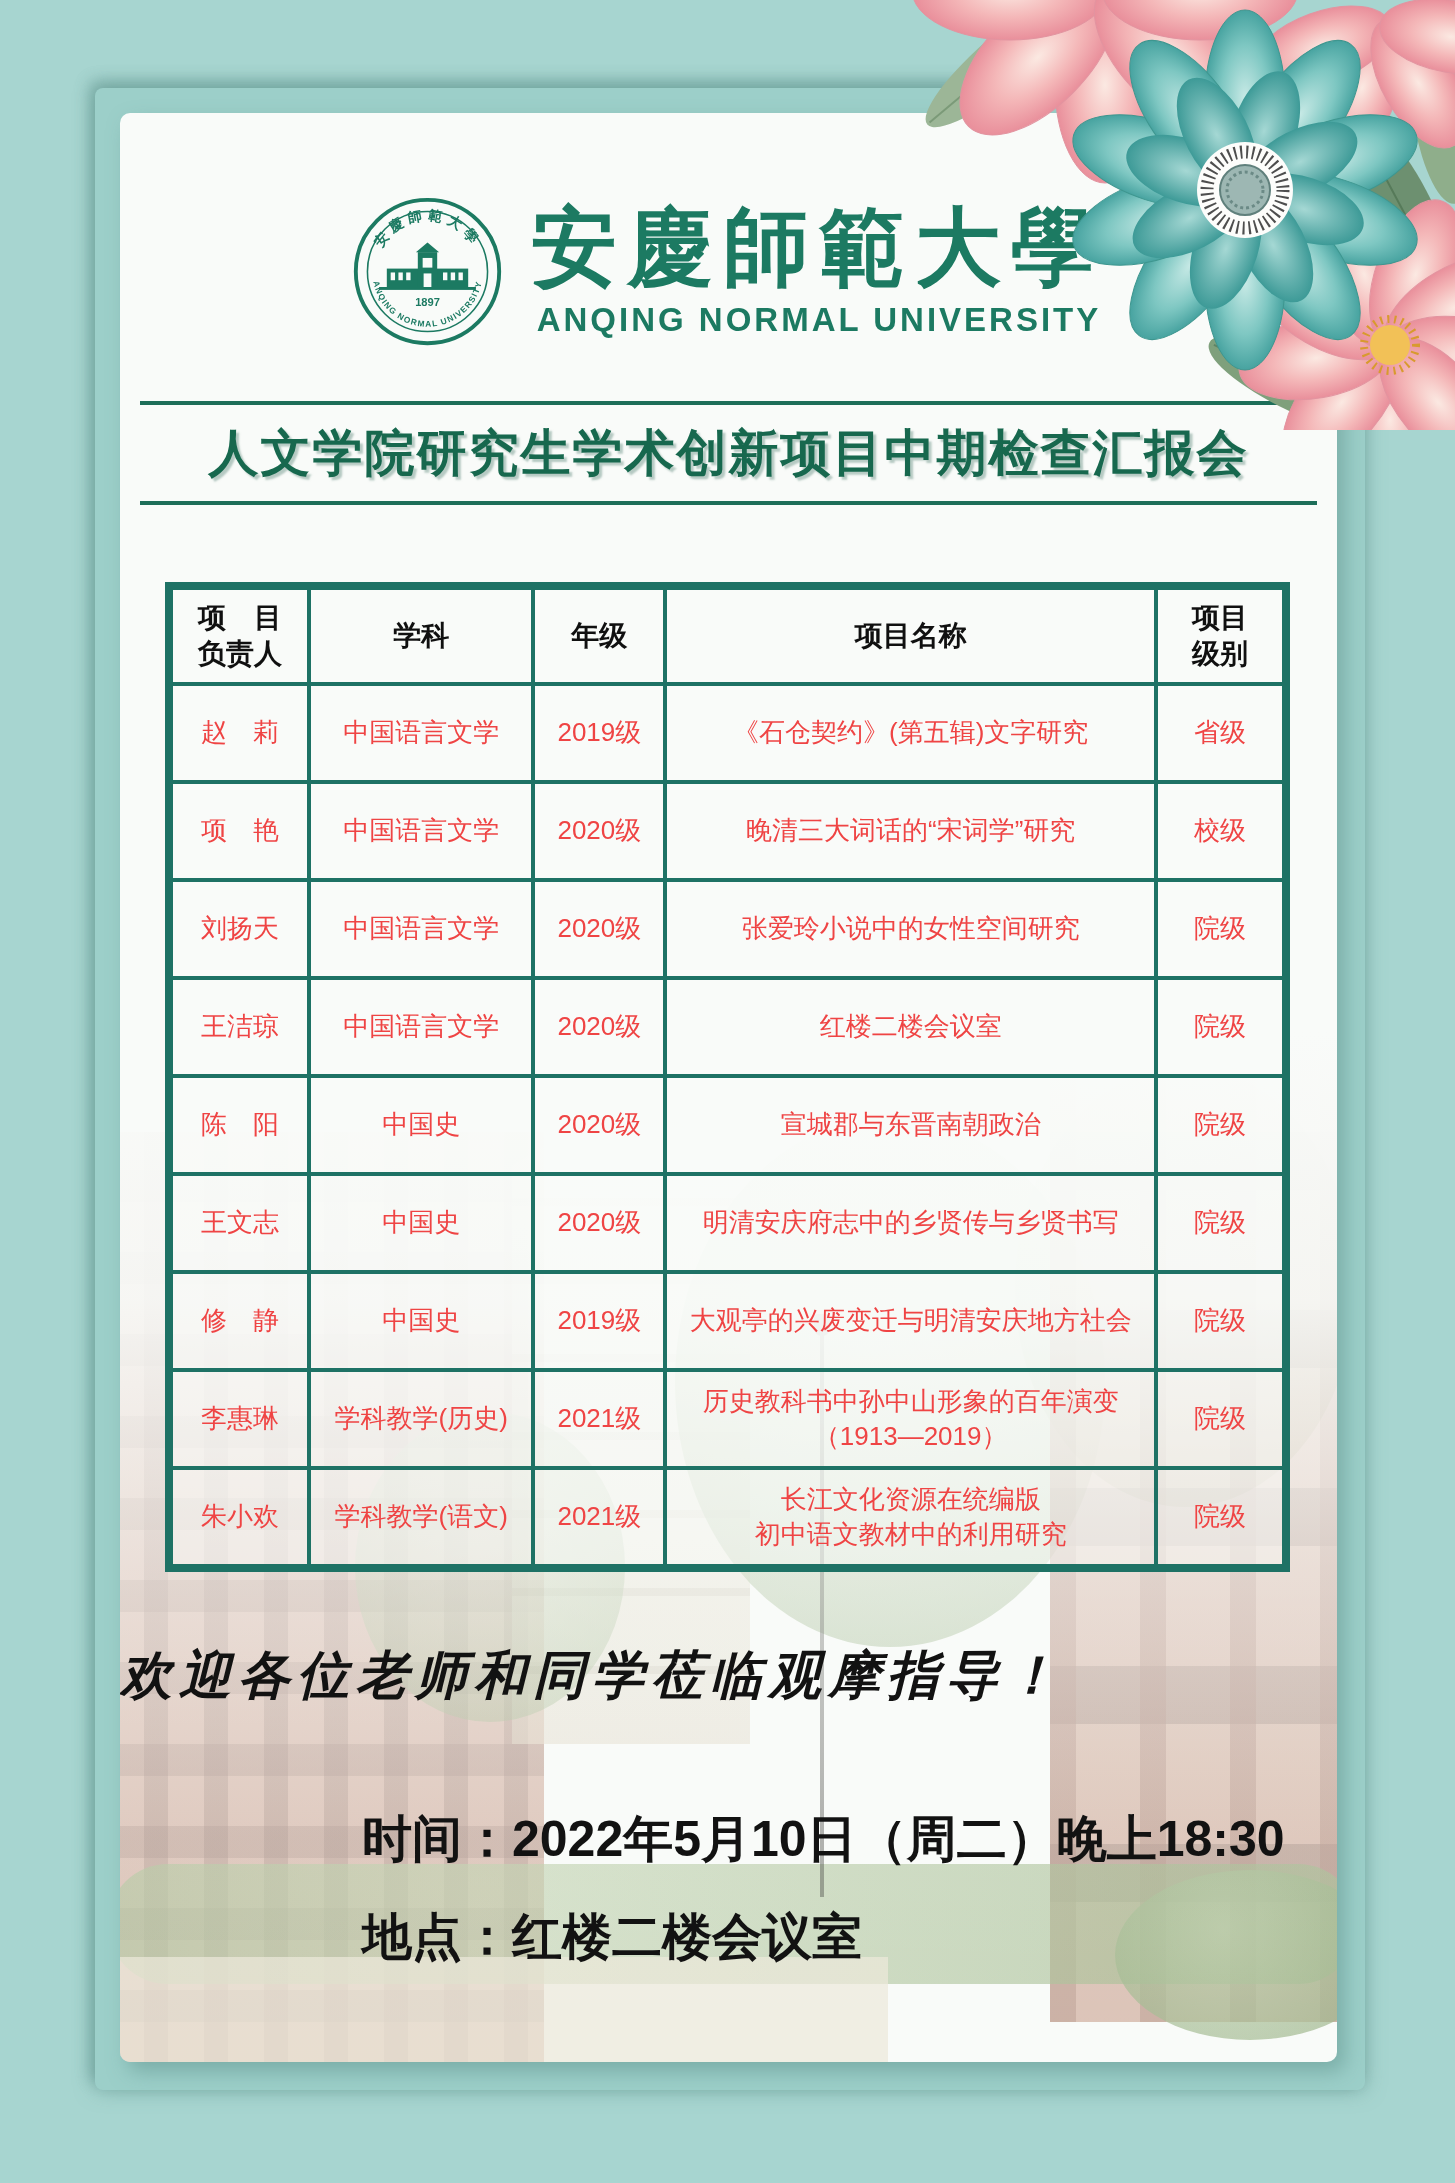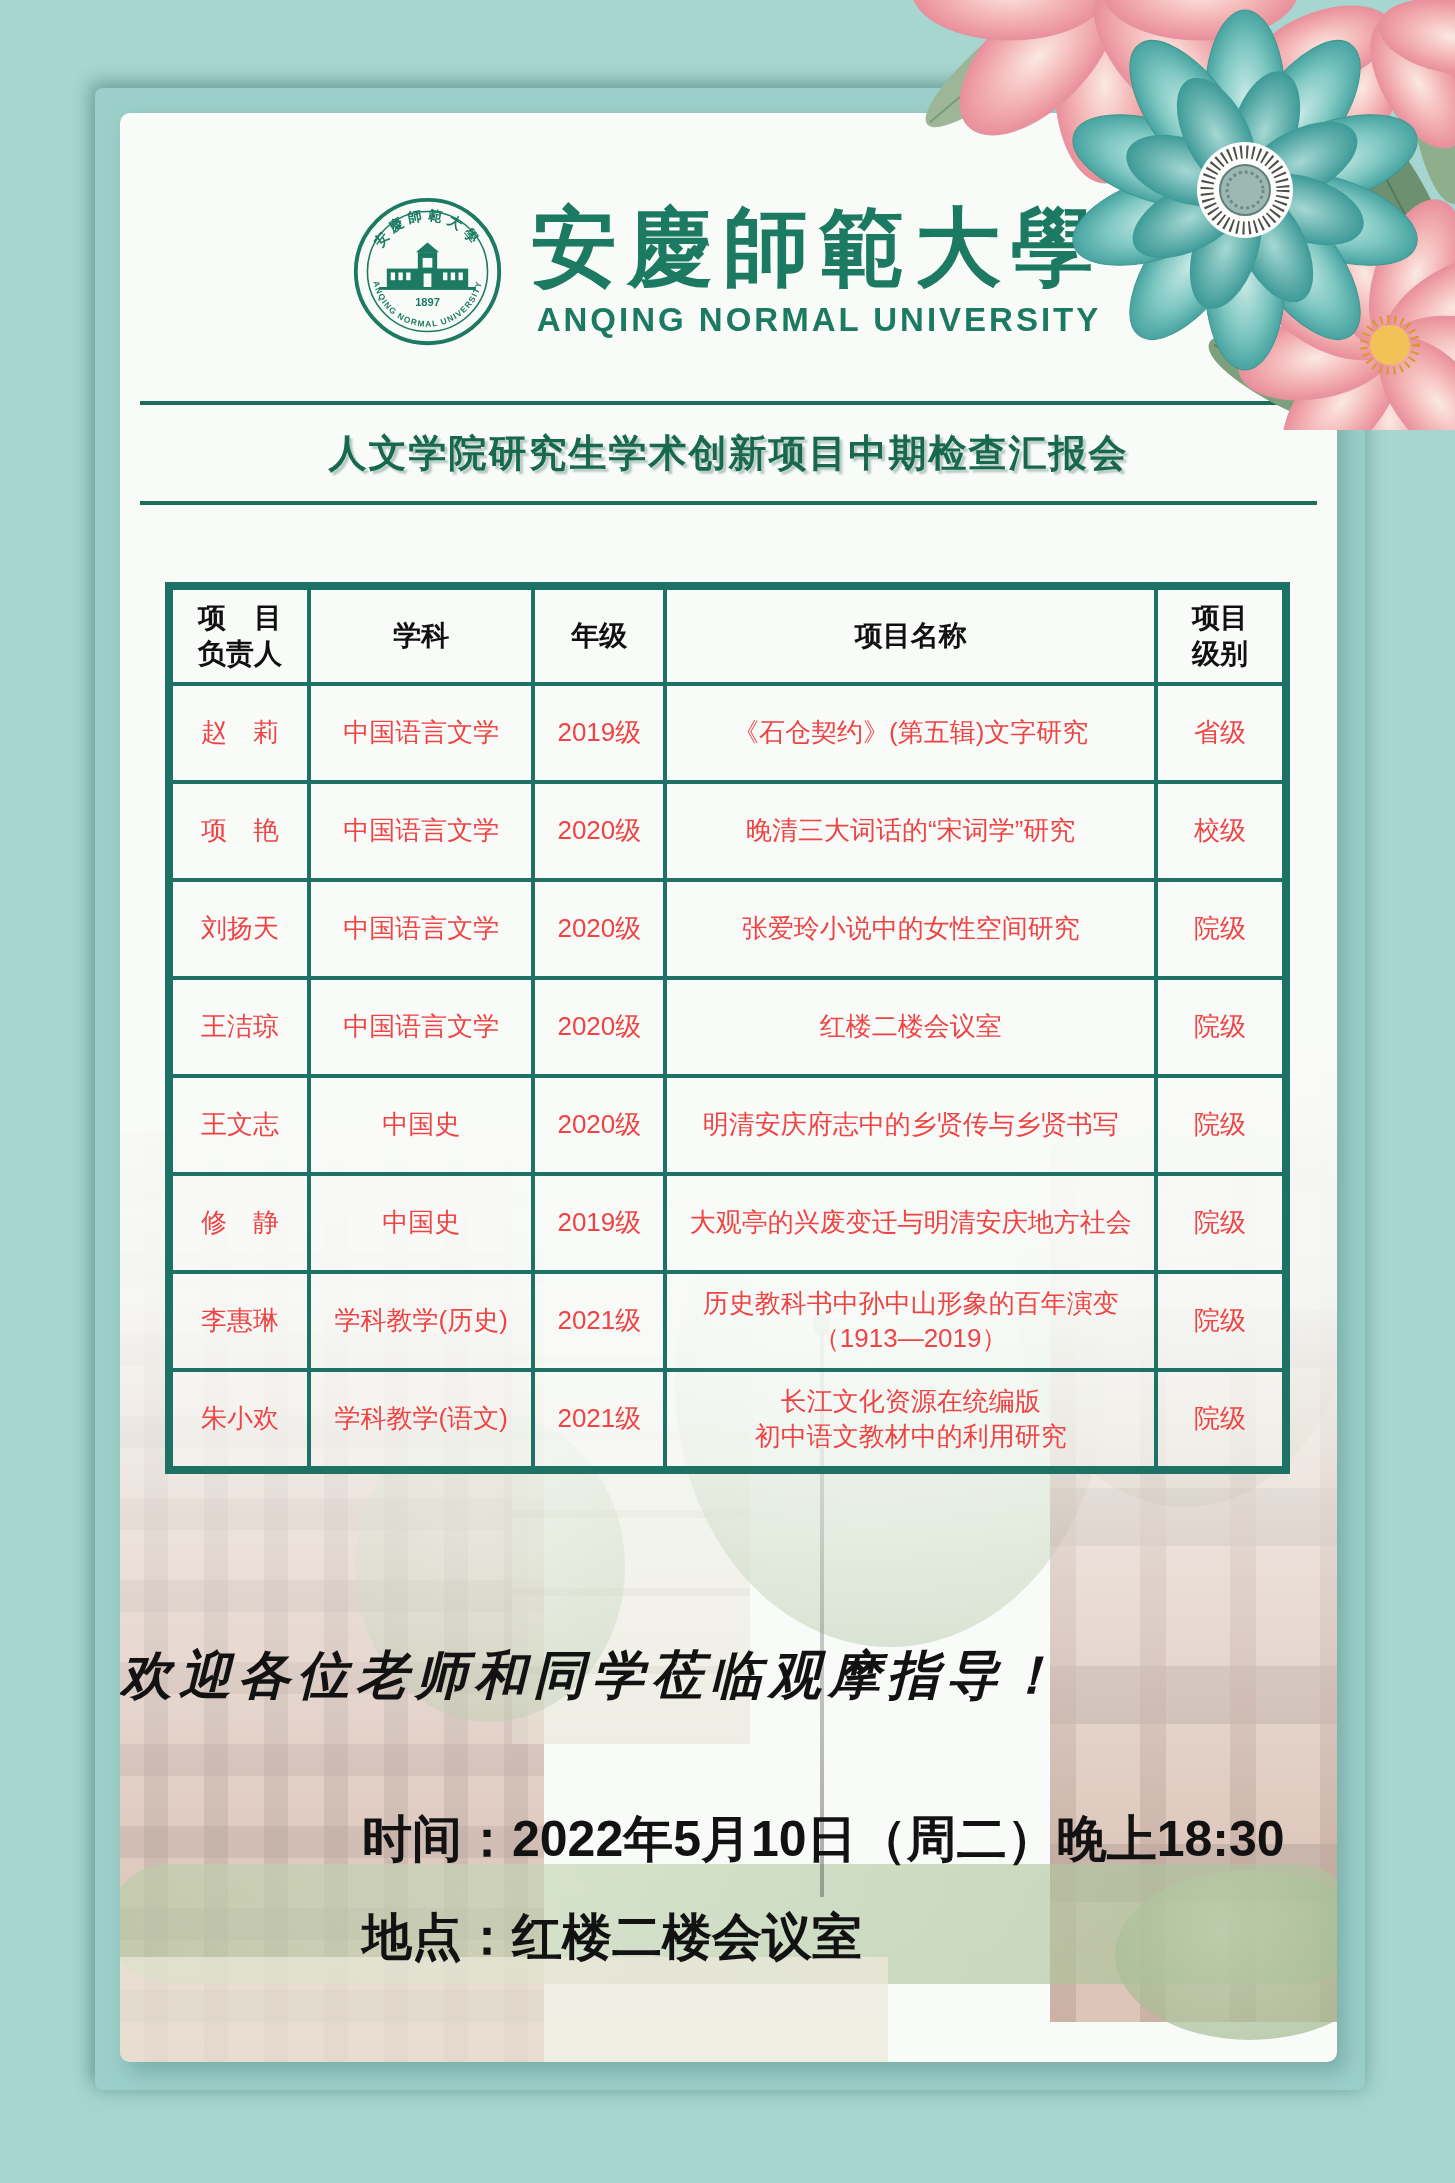--- a/index.html
+++ b/index.html
@@ -53,21 +53,21 @@
   .seal{width:155px;height:155px;flex:0 0 auto;}
   .wordmark{display:flex;flex-direction:column;align-items:center;}
   .calli{font-family:"Liberation Serif",serif;font-weight:700;font-size:86px;line-height:1.05;
          color:#1c7a62;letter-spacing:10px;white-space:nowrap;}
   .latin{font-weight:700;font-size:33px;letter-spacing:3px;color:#1c7a62;margin-top:8px;white-space:nowrap;}
 
   
   .banner{position:absolute;top:288px;left:20px;right:20px;height:96px;z-index:2;
           border-top:4px solid #1d6e59;border-bottom:4px solid #1d6e59;
           display:flex;align-items:center;justify-content:center;}
-  .banner h1{margin:4px;font-size:38px;font-weight:700;color:#17684e;letter-spacing:2px;white-space:nowrap;
+  .banner h1{margin:4px;font-size:50px;font-weight:700;color:#17684e;letter-spacing:2px;white-space:nowrap;
              text-shadow:3px 3px 2px rgba(125,160,150,.55);}
 
   
   .tbl-wrap{position:absolute;left:45px;top:449px;width:1125px;z-index:2;margin-top:20px;}
   table{width:100%;border-collapse:collapse;table-layout:fixed;}
   table,th,td{border:4px solid #1e7265;}
   table{border-width:8px;}
   th{height:90px;font-size:28px;font-weight:700;color:#101010;white-space:pre-line;line-height:1.3;
      background:rgba(250,252,250,.4);text-align:center;vertical-align:middle;}
   td{height:90px;font-size:26px;font-weight:400;color:#ef4444;white-space:pre-line;line-height:1.35;
@@ -191,20 +191,27 @@
               <td>院级</td>
             </tr>
             <tr>
               <td>王洁琼</td>
               <td>中国语言文学</td>
               <td>2020级</td>
               <td>红楼二楼会议室</td>
               <td>院级</td>
             </tr>
             <tr>
+              <td>陈　阳</td>
+              <td>中国史</td>
+              <td>2020级</td>
+              <td>宣城郡与东晋南朝政治</td>
+              <td>院级</td>
+            </tr>
+            <tr>
               <td>王文志</td>
               <td>中国史</td>
               <td>2020级</td>
               <td>明清安庆府志中的乡贤传与乡贤书写</td>
               <td>院级</td>
             </tr>
             <tr>
               <td>修　静</td>
               <td>中国史</td>
               <td>2019级</td>

